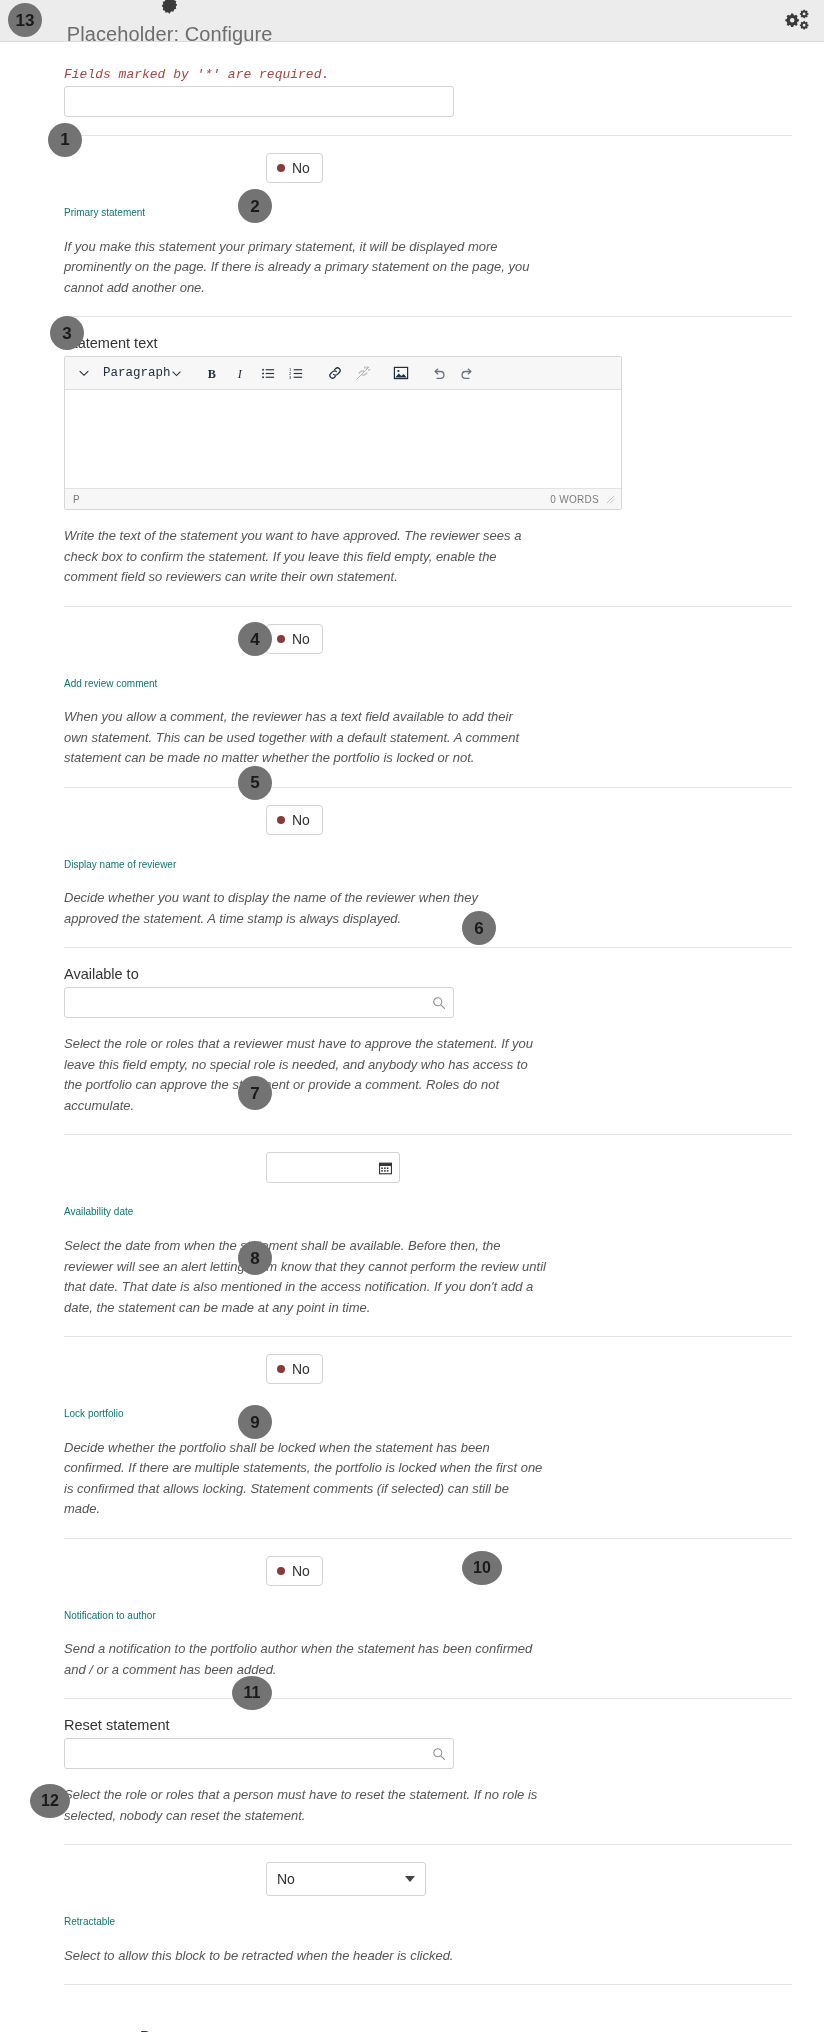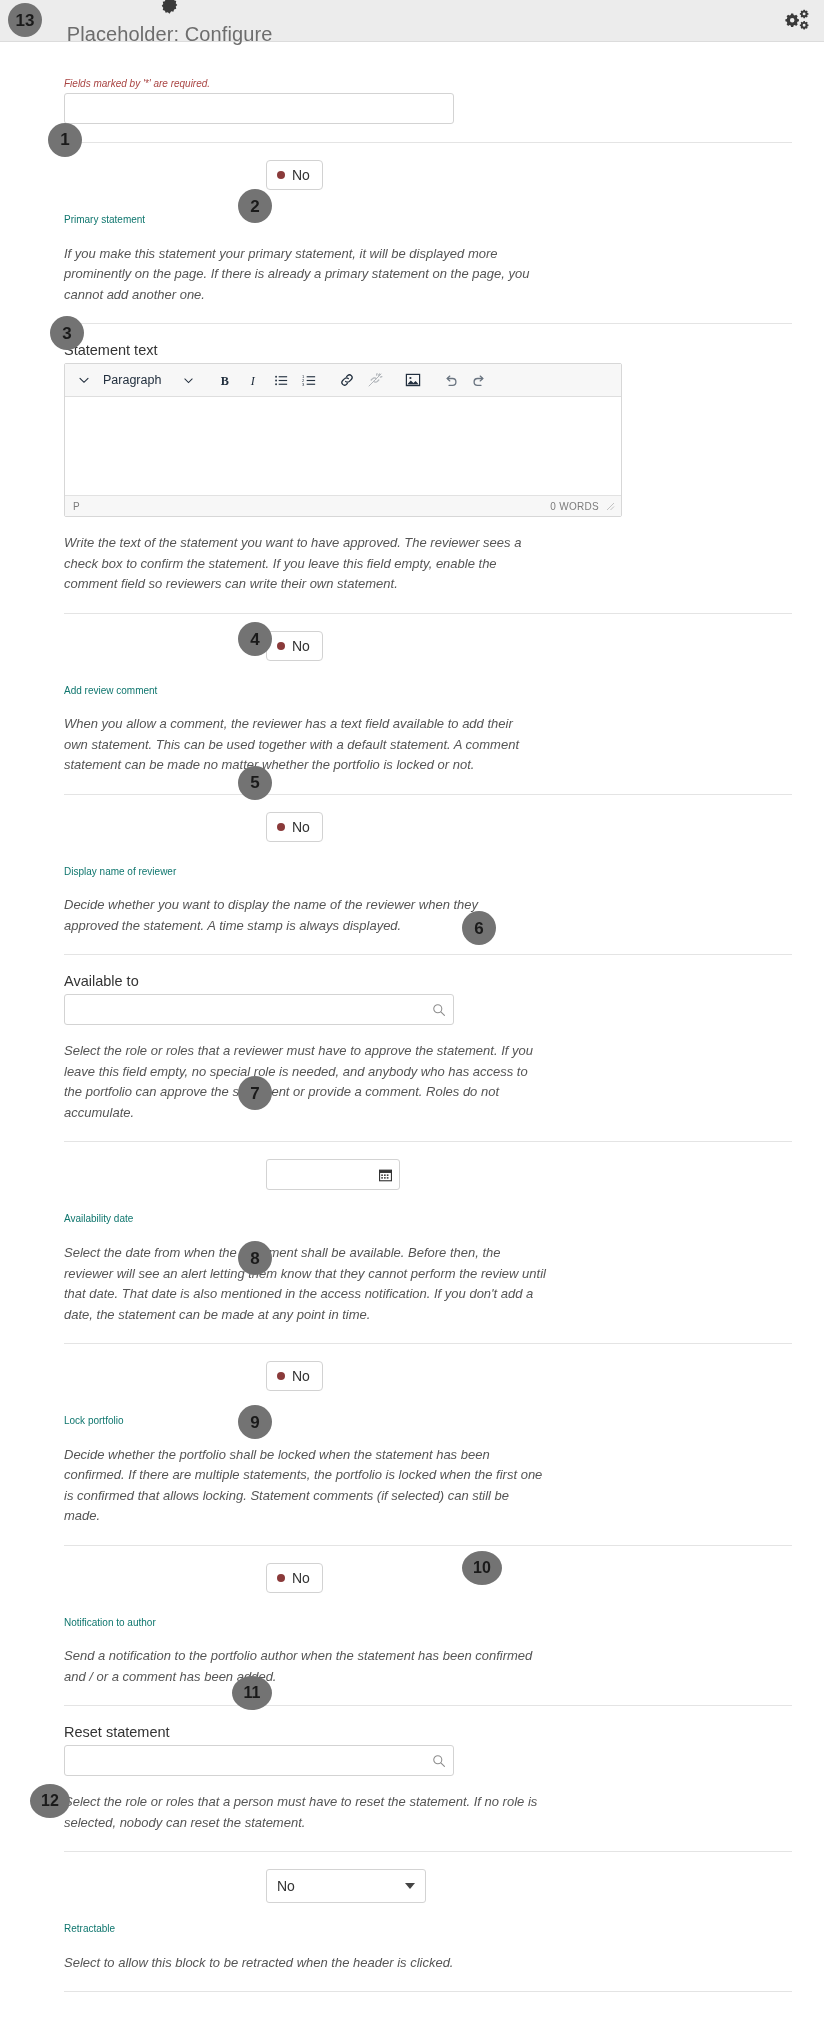--- a/index.html
+++ b/index.html
@@ -55,23 +55,24 @@
   }
   .cogs-icon { width: 26px; height: 24px; display: block; cursor: pointer; }
 
   
   .form-body {
     padding: 0 32px 0 64px;
   }
   .required-note {
     color: #a94442;
     font-style: italic;
-    font-size: 10px;
-    padding-top: 36px;
+    font-size: 13px;
+    padding-top: 25px;
     padding-bottom: 4px;
+    font-family: Liberation Mono, monospace;
   }
 
   .field-row {
     display: flex;
     align-items: flex-start;
     padding-top: 17px;
   }
   .field-label {
     font-size: 10px;
     color: #0f766e;
@@ -217,26 +218,26 @@
     width: 26px; height: 26px;
     display: flex;
     align-items: center;
     justify-content: center;
     cursor: pointer;
     color: #222f3e;
   }
   .tb-format {
     display: flex;
     align-items: center;
-    gap: 22px;
     padding: 0 6px 0 4px;
     height: 26px;
     font-size: 12.5px;
     color: #222f3e;
     cursor: pointer;
+    font-family: Liberation Mono, monospace;
   }
   .tb-gap { width: 8px; }
   .tb-dim { opacity: 0.32; }
   .editor-body {
     height: 98px;
     background: #fff;
   }
   .editor-status {
     height: 21px;
     background: #f7f7f7;

